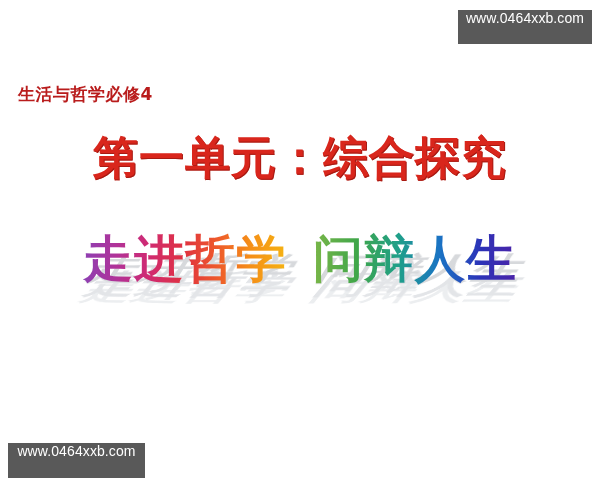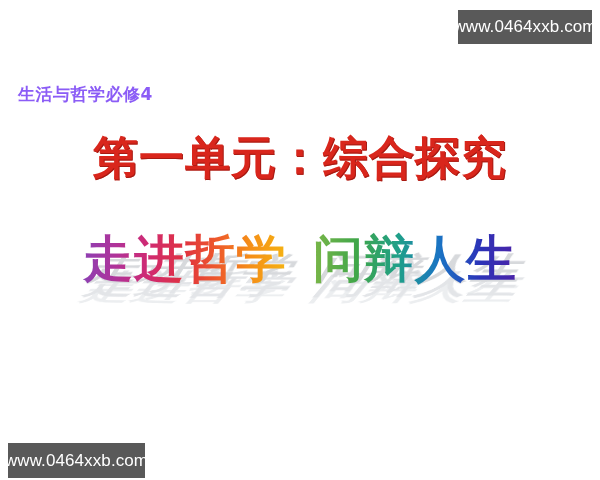--- a/index.html
+++ b/index.html
@@ -15,24 +15,24 @@
     overflow: hidden;
     font-family: "Liberation Sans", "DejaVu Sans", sans-serif;
   }
 
   
   .watermark {
     position: absolute;
     background: #595959;
     color: #ffffff;
     font-family: "Liberation Sans", "DejaVu Sans", sans-serif;
-    font-size: 17px;
+    font-size: 14px;
     letter-spacing: 0.1px;
     display: flex;
-    align-items: center;
+    align-items: flex-start;
     justify-content: center;
     white-space: nowrap;
   }
   #watermark-top {
     right: 8px;
     top: 10px;
     width: 134px;
     height: 34px;
   }
   #watermark-bottom {
@@ -43,21 +43,21 @@
   }
 
   
   #course-label {
     position: absolute;
     left: 18px;
     top: 83px;
     font-family: "DejaVu Sans", "Liberation Sans", sans-serif;
     font-size: 17px;
     font-weight: bold;
-    color: #8b5cf6;
+    color: #b91c1c;
     letter-spacing: 0.5px;
     white-space: nowrap;
   }
 
   
   #main-title {
     position: absolute;
     left: 0;
     right: 0;
     top: 128px;

